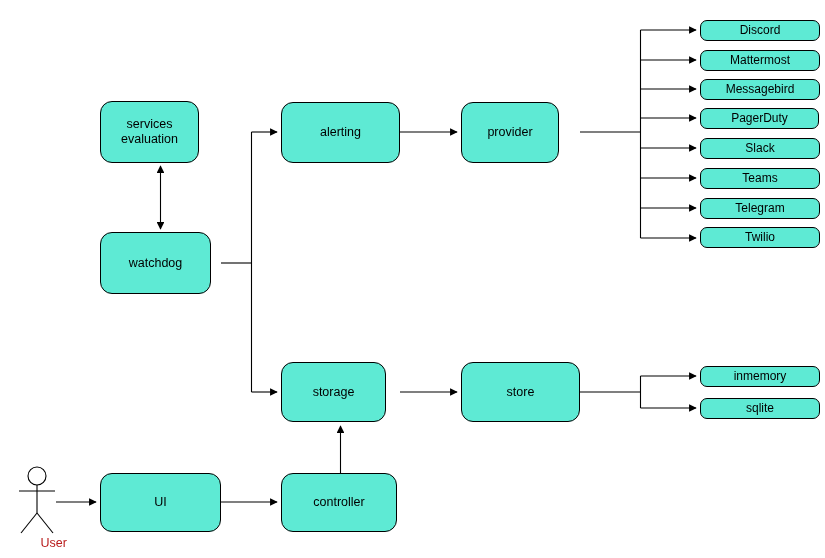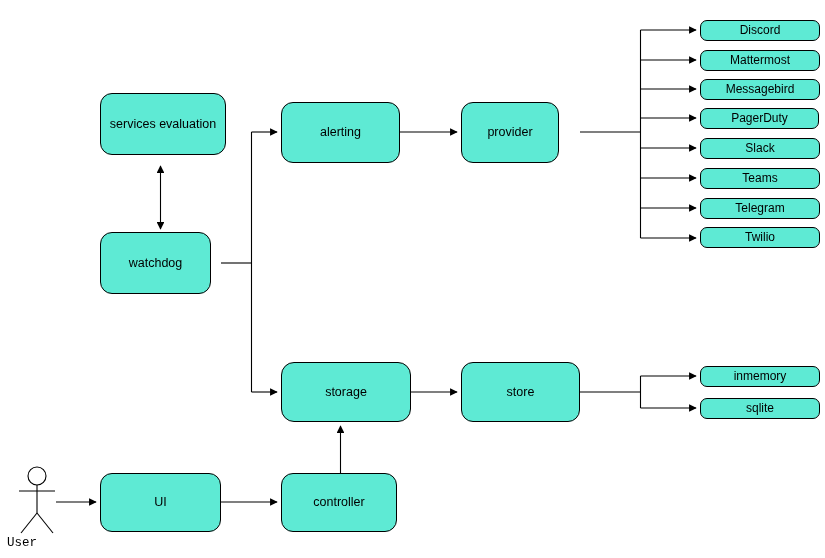--- a/index.html
+++ b/index.html
@@ -39,24 +39,24 @@
     font-size: 12.5px;
     line-height: 1.2;
     font-family: "Liberation Sans", sans-serif;
   }
   .node.small {
     border-radius: 7px;
     font-size: 12px;
   }
   .actor-label {
     position: absolute;
-    color: #000000;
+    color: #b91c1c;
     font-size: 12.5px;
-    text-align: left;
-    font-family: Liberation Mono, monospace;
+    text-align: right;
+    font-family: Liberation Sans, sans-serif;
   }
 </style>
 </head>
 <body>
 
 <div id="canvas">
 
   <svg id="edges" viewBox="0 0 825 558" xmlns="http://www.w3.org/2000/svg">
     <defs>
       <marker id="arrow" viewBox="0 0 10 10" refX="9" refY="5" markerWidth="7" markerHeight="7" orient="auto-start-reverse">
@@ -108,37 +108,37 @@
       <g>
         <circle cx="37" cy="476" r="9" fill="none" stroke="#000000" stroke-width="1.1"></circle>
         <line x1="37" y1="485" x2="37" y2="513"></line>
         <line x1="19" y1="491" x2="55" y2="491"></line>
         <line x1="37" y1="513" x2="21" y2="533"></line>
         <line x1="37" y1="513" x2="53" y2="533"></line>
       </g>
     </g>
   </svg>
 
-  <div class="node" style="left:100px; top:93px; width:126px; height:62px;">
+  <div class="node" style="left:100px; top:101px; width:99px; height:62px;">
     <span>services evaluation</span>
   </div>
 
   <div class="node" style="left:100px; top:232px; width:111px; height:62px;">
     <span>watchdog</span>
   </div>
 
   <div class="node" style="left:281px; top:102px; width:119px; height:61px;">
     <span>alerting</span>
   </div>
 
   <div class="node" style="left:461px; top:102px; width:98px; height:61px;">
     <span>provider</span>
   </div>
 
-  <div class="node" style="left:281px; top:362px; width:130px; height:60px;border-radius:13px;">
+  <div class="node" style="left:281px; top:362px; width:105px; height:60px;">
     <span>storage</span>
   </div>
 
   <div class="node" style="left:461px; top:362px; width:119px; height:60px;justify-content:center;">
     <span>store</span>
   </div>
 
   <div class="node" style="left:100px; top:473px; width:121px; height:59px;">
     <span>UI</span>
   </div>

